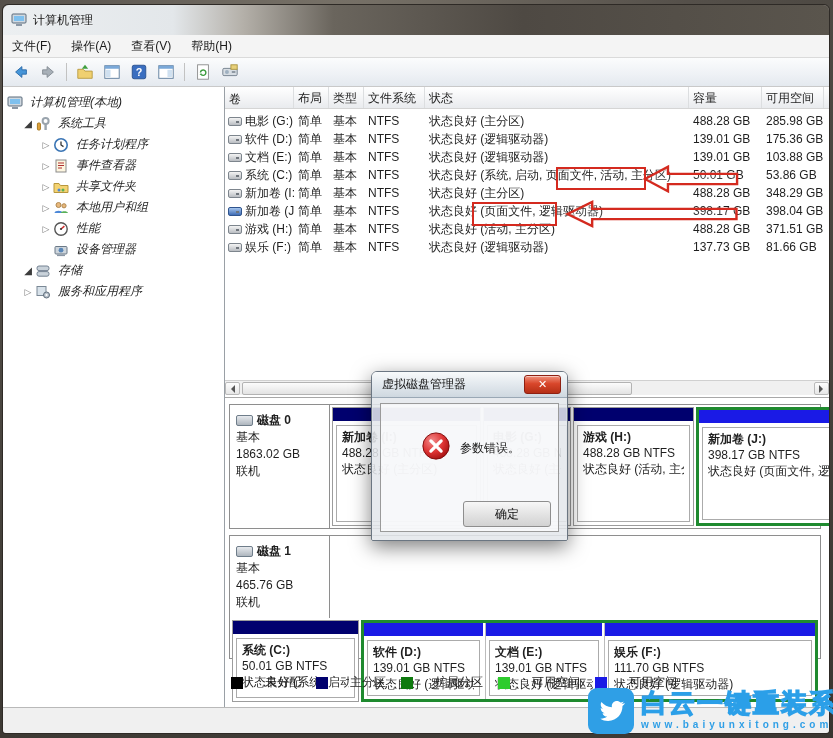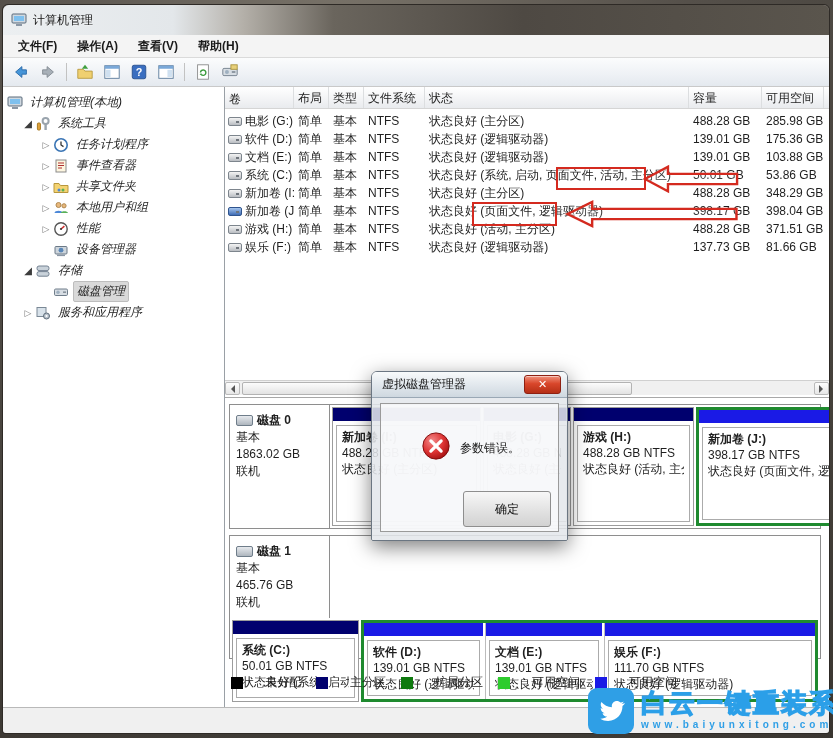--- a/index.html
+++ b/index.html
@@ -10,21 +10,21 @@
 
   
   .win { position:absolute; left:2px; top:4px; width:828px; height:730px;
          border:1px solid #2e2a26; border-radius:6px 6px 3px 3px;
          box-shadow:inset 0 0 0 1px rgba(255,255,255,.35); background:transparent; }
   .titlebar { position:absolute; left:0; top:0; right:0; height:30px; border-radius:6px 6px 0 0;
          background:linear-gradient(to right,#eceff1 0,#e3e7ea 170px,#b4b0a9 240px,#6a655d 330px,#4e4943 520px,#5a554d 100%);
          display:flex; align-items:center; padding-left:8px; }
   .titlebar .t-label { margin-left:6px; color:#141414; text-shadow:0 1px 0 rgba(255,255,255,.5); }
   .menubar { position:absolute; left:0; top:30px; right:0; height:23px; background:#f4f4f4;
-         border-bottom:1px solid #dadada; display:flex; align-items:center; padding-left:6px; gap:2px;font-weight:bold; }
+         border-bottom:1px solid #dadada; display:flex; align-items:center; gap:2px; }
   .menu-item { padding:3px 9px; color:#1a1a1a; cursor:default; }
   .toolbar { position:absolute; left:0; top:53px; right:0; height:29px;
          background:linear-gradient(#fbfcfd,#eef1f5 60%,#e4e9ef); border-bottom:1px solid #c9c9c9;
          display:flex; align-items:center; padding-left:6px; gap:3px; }
   .tbtn { width:24px; height:22px; display:flex; align-items:center; justify-content:center; border-radius:2px; }
   .tsep { width:1px; height:18px; background:#c2c2c2; margin:0 3px; }
   .statusbar { position:absolute; left:0; bottom:0; right:0; height:26px; background:#f0f0f0;
          border-top:1px solid #b9b9b9; border-radius:0 0 3px 3px; }
 
   
@@ -106,21 +106,21 @@
   .dlg-close { position:absolute; right:6px; top:3px; width:37px; height:19px; border-radius:3px;
             background:linear-gradient(#f0927d,#d9472b 45%,#b52f16); border:1px solid #8e2012;
             color:#fff; font-weight:bold; font-size:11px; display:flex; align-items:center; justify-content:center;
             box-shadow:inset 0 1px 0 rgba(255,255,255,.5); }
   .dlg-body { position:absolute; left:0; top:26px; right:0; bottom:0; background:rgba(228,231,236,.87);
             border-radius:0 0 2px 2px; }
   .dlg-panel { position:absolute; left:8px; top:5px; right:8px; bottom:8px;
             background:rgba(252,252,253,.75); border:1px solid #9a9a9a; }
   .dlg-icon { position:absolute; left:40px; top:27px; width:30px; height:30px; }
   .dlg-msg { position:absolute; left:79px; top:36px; color:#1a1a1a; }
-  .dlg-ok { position:absolute; right:7px; bottom:4px; width:88px; height:36px;
+  .dlg-ok { position:absolute; right:7px; bottom:4px; width:88px; height:26px;
             background:linear-gradient(#f7f7f7,#e2e2e2 55%,#d2d2d2); border:1px solid #8e8e8e;
             border-radius:3px; display:flex; align-items:center; justify-content:center; color:#111;margin-top:24px; }
 
   
   .wm { position:absolute; left:588px; top:688px; z-index:60; display:flex; align-items:flex-start; gap:7px; }
   .wm-bird { width:46px; height:46px; border-radius:9px; background:#2f9fe6; display:flex;
              align-items:center; justify-content:center; }
   .wm-title { font-size:26px; font-weight:bold; letter-spacing:2px; line-height:30px;
              color:#eaf6ff; -webkit-text-stroke:1.3px #2b9fe8; text-shadow:0 0 1px #2b9fe8; }
   .wm-url { font-size:10px; color:#2f9fe6; letter-spacing:4px; margin-top:1px; font-weight:bold; }
@@ -277,29 +277,20 @@
               </svg></span>
         <span class="tree-label">设备管理器</span>
       </div>
       <div class="tree-row lv1">
         <span class="tw exp">◢</span>
         <span class="ticon"><svg width="16" height="16" viewBox="0 0 16 16">
                 <rect x="2" y="3" width="12" height="4.6" rx="2" fill="#c9d2da" stroke="#748292"></rect>
                 <rect x="2" y="8.6" width="12" height="4.6" rx="2" fill="#c9d2da" stroke="#748292"></rect>
               </svg></span>
         <span class="tree-label">存储</span>
-      </div>
-      <div class="tree-row lv2">
-        <span class="tw"></span>
-        <span class="ticon"><svg width="16" height="16" viewBox="0 0 16 16">
-                <rect x="1.5" y="5" width="13" height="6.5" rx="1.2" fill="#d7dde3" stroke="#6f7d8a"></rect>
-                <circle cx="5" cy="8.2" r="1.7" fill="#9fb0c0"></circle>
-                <rect x="10" y="7.4" width="3" height="1.6" fill="#88929c"></rect>
-              </svg></span>
-        <span class="tree-label selected">磁盘管理</span>
       </div>
       <div class="tree-row lv1">
         <span class="tw">▷</span>
         <span class="ticon"><svg width="16" height="16" viewBox="0 0 16 16">
                 <rect x="2" y="2.5" width="9" height="9" fill="#d8e2ea" stroke="#7a8895"></rect>
                 <circle cx="11.5" cy="11" r="3" fill="#b8c2cc" stroke="#5f6d7a"></circle>
                 <circle cx="11.5" cy="11" r="1.1" fill="#fff"></circle>
               </svg></span>
         <span class="tree-label">服务和应用程序</span>
       </div>

